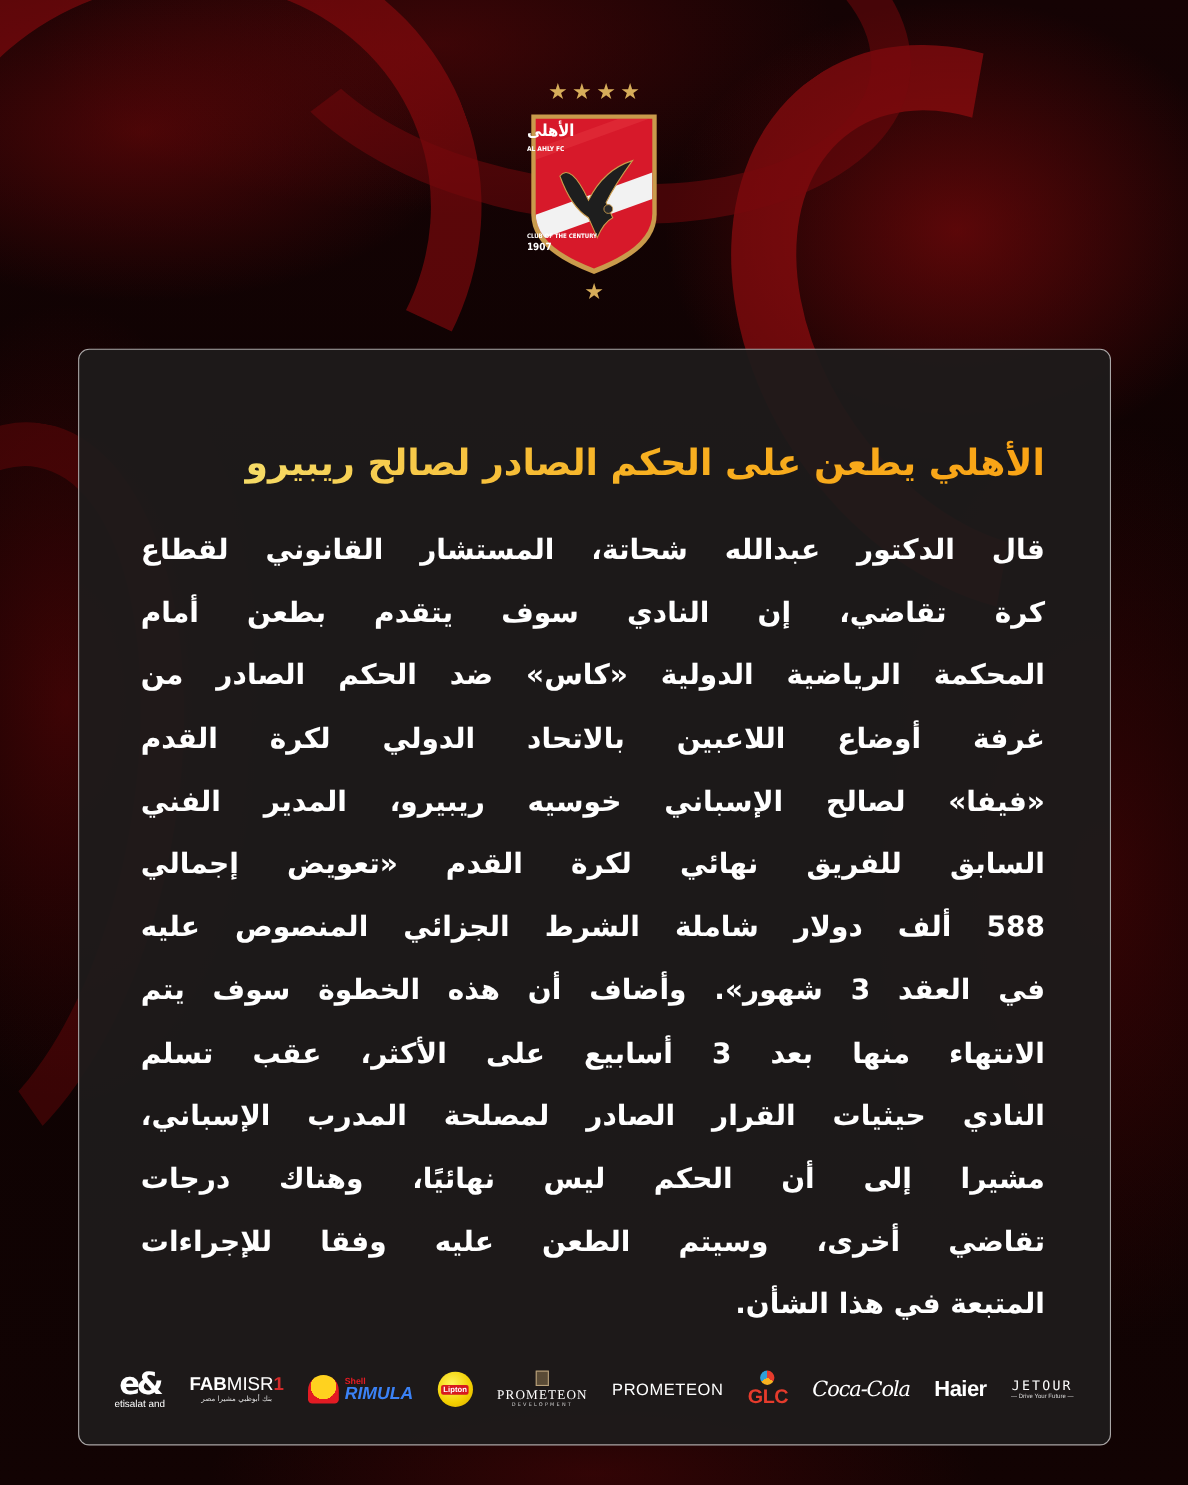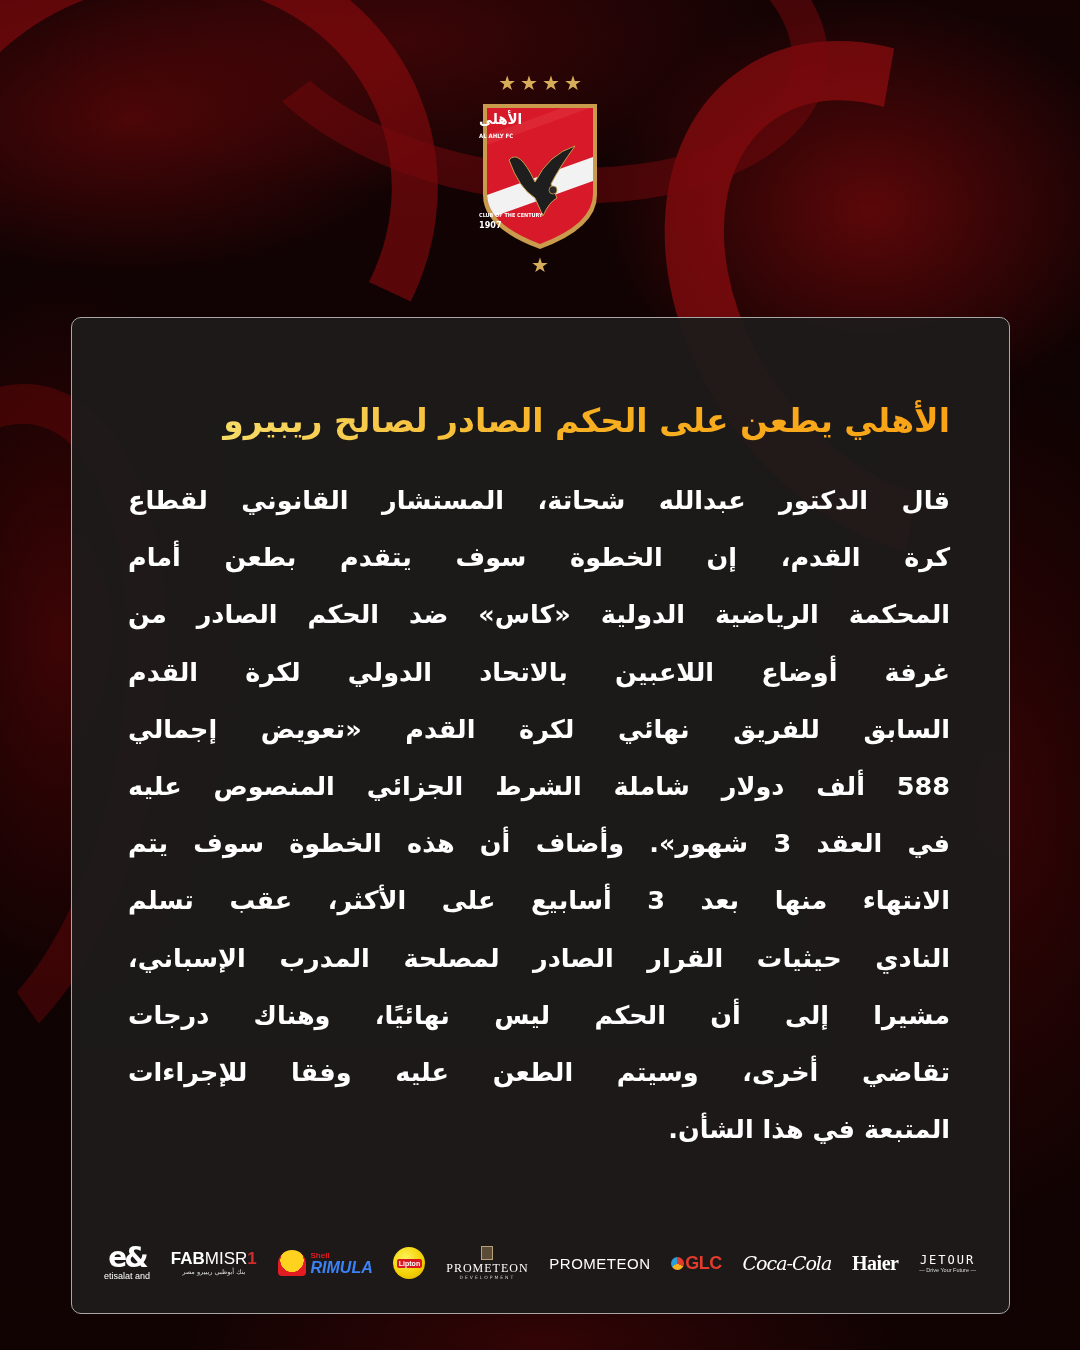--- a/index.html
+++ b/index.html
@@ -90,25 +90,25 @@
   .sp-lipton .ball {
     width: 32px; height: 32px; border-radius: 50%;
     background: radial-gradient(circle at 40% 35%, #fff35a, #f2cf00 60%, #d9a800);
     display: flex; align-items: center; justify-content: center;
   }
   .sp-lipton .tag { background: #d7191f; color: #fff; font-family: "Liberation Sans", sans-serif; font-weight: bold; font-size: 7px; padding: 1px 2px; border-radius: 2px; }
   .sp-almarasem .emb { width: 12px; height: 14px; border: 1px solid #b8a07a; background: #5a4b36; margin-bottom: 2px; }
   .sp-almarasem .mark { font-family: "Liberation Serif", serif; font-size: 12px; line-height: 13px; letter-spacing: 1px; }
   .sp-almarasem .sub { font-size: 4.5px; letter-spacing: 2px; line-height: 6px; color: #ccc; }
   .sp-prometeon .mark { font-family: "Liberation Sans", sans-serif; font-weight: normal; font-size: 15px; letter-spacing: 0.5px; }
-  .sp-glc { flex-direction: row; }
+  .sp-glc { flex-direction: column; }
   .sp-glc .dot { width: 13px; height: 13px; border-radius: 50%; background: conic-gradient(#e53b2c 0 33%, #f6b221 0 66%, #2d9fd8 0 100%); margin-right: 1px; }
   .sp-glc .mark { font-family: "Liberation Sans", sans-serif; font-weight: bold; font-size: 18px; color: #e53b2c; letter-spacing: -0.5px; }
   .sp-coke .mark { font-family: "DejaVu Serif", serif; font-style: italic; font-size: 19px; letter-spacing: -1px; }
-  .sp-haier .mark { font-family: Liberation Serif, serif; font-weight: bold; font-size: 20px; letter-spacing: -0.5px; }
+  .sp-haier .mark { font-family: Liberation Sans, sans-serif; font-weight: bold; font-size: 20px; letter-spacing: -0.5px; }
   .sp-jetour .mark { font-family: "DejaVu Sans Mono", monospace; font-size: 12px; letter-spacing: 2px; line-height: 14px; }
   .sp-jetour .sub { font-family: "Liberation Sans", sans-serif; font-size: 5.5px; line-height: 7px; color: #ddd; }
 </style>
 </head>
 <body>
 
 <div class="bg"></div>
 <div class="swirl" style="left:-120px;top:-60px;width:560px;height:520px;border-width:46px;transform:rotate(-20deg);"></div>
 <div class="swirl" style="left:690px;top:20px;width:420px;height:560px;border-width:60px;transform:rotate(-35deg);border-color:rgba(160,14,18,0.6) transparent transparent rgba(160,14,18,0.6);"></div>
 <div class="swirl" style="left:-200px;top:380px;width:360px;height:700px;border-width:40px;transform:rotate(10deg);border-color:rgba(110,8,10,0.45);border-left-color:transparent;border-bottom-color:transparent;"></div>
@@ -144,41 +144,42 @@
   </div>
   <div class="star-bottom">★</div>
 </div>
 
 <div class="panel"></div>
 
 <h1 class="title">الأهلي يطعن على الحكم الصادر لصالح ريبيرو</h1>
 
 <div class="body-text">
   <span class="body-line">قال الدكتور عبدالله شحاتة، المستشار القانوني لقطاع</span>
-  <span class="body-line">كرة القدم، إن الخطوة سوف يتقدم بطعن أمام</span>
+  <span class="body-line">كرة تقاضي، إن النادي سوف يتقدم بطعن أمام</span>
   <span class="body-line">المحكمة الرياضية الدولية «كاس» ضد الحكم الصادر من</span>
   <span class="body-line">غرفة أوضاع اللاعبين بالاتحاد الدولي لكرة القدم</span>
+  <span class="body-line">«فيفا» لصالح الإسباني خوسيه ريبيرو، المدير الفني</span>
   <span class="body-line">السابق للفريق نهائي لكرة القدم «تعويض إجمالي</span>
   <span class="body-line">588 ألف دولار شاملة الشرط الجزائي المنصوص عليه</span>
   <span class="body-line">في العقد 3 شهور». وأضاف أن هذه الخطوة سوف يتم</span>
   <span class="body-line">الانتهاء منها بعد 3 أسابيع على الأكثر، عقب تسلم</span>
   <span class="body-line">النادي حيثيات القرار الصادر لمصلحة المدرب الإسباني،</span>
   <span class="body-line">مشيرا إلى أن الحكم ليس نهائيًا، وهناك درجات</span>
   <span class="body-line">تقاضي أخرى، وسيتم الطعن عليه وفقا للإجراءات</span>
   <span class="body-line last">المتبعة في هذا الشأن.</span>
 </div>
 
 <div class="sponsors">
   <div class="sp sp-etisalat">
     <span class="mark">e&amp;</span>
     <span class="sub">etisalat and</span>
   </div>
   <div class="sp sp-fab">
     <span class="mark"><b>FAB</b><span>MISR</span><span class="r1">1</span></span>
-    <span class="sub">بنك أبوظبي ريبيرو مصر</span>
+    <span class="sub">بنك أبوظبي مشيرا مصر</span>
   </div>
   <div class="sp sp-shell">
     <div class="shell-logo"></div>
     <div class="shell-txt">
       <span class="a">Shell</span>
       <span class="b">RIMULA</span>
     </div>
   </div>
   <div class="sp sp-lipton">
     <div class="ball">

